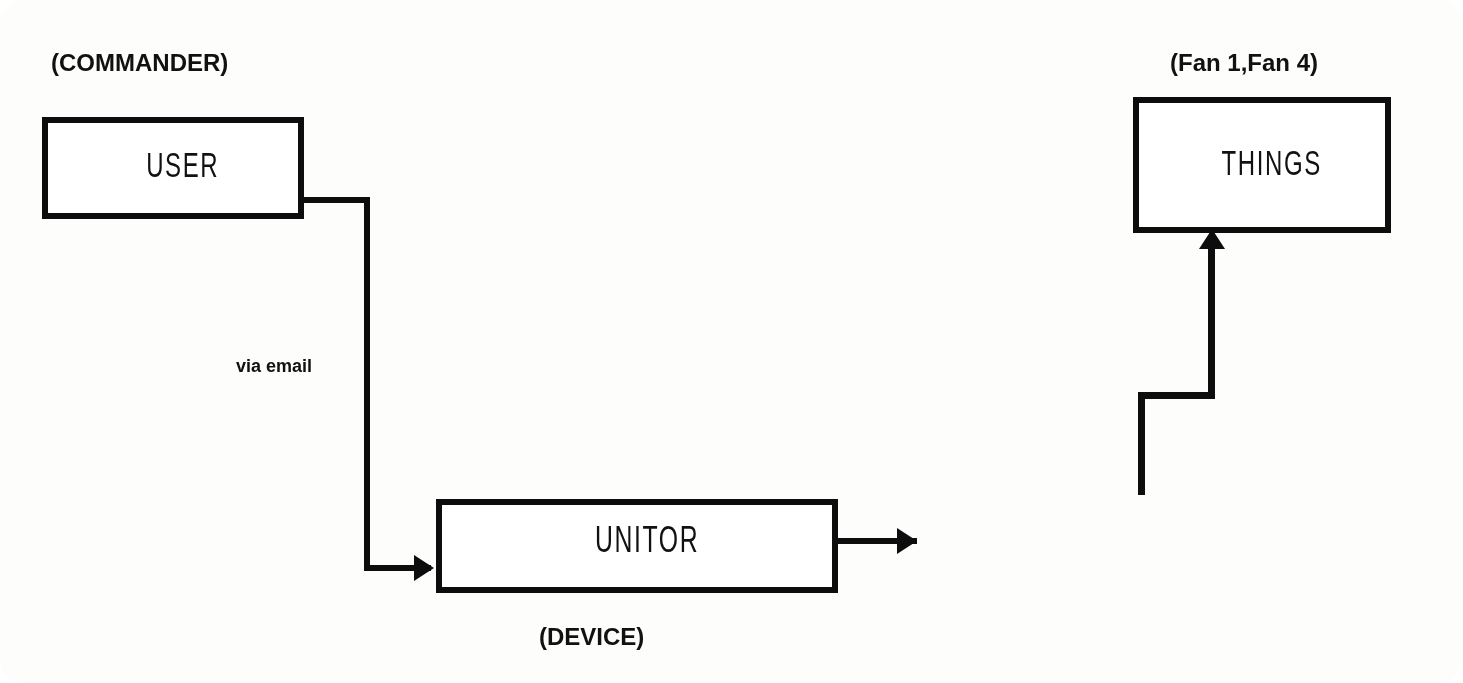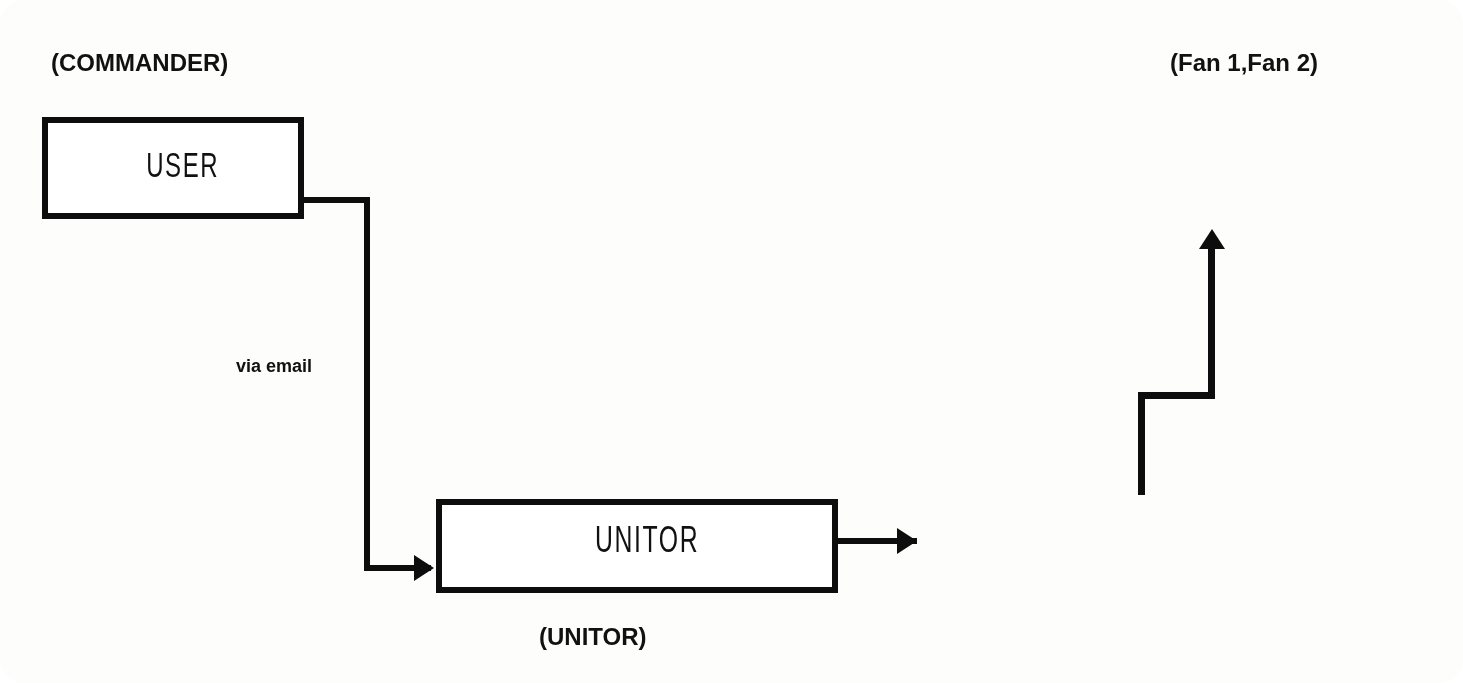--- a/index.html
+++ b/index.html
@@ -105,23 +105,23 @@
   #arr-unitor-relay{ left: 897px;  top: 528px; }
   #arr-relay-things{ left: 1199px; top: 229px; }
 </style>
 </head>
 <body>
 
 <div id="canvas">
 
   <div class="caption" id="cap-commander">(COMMANDER)</div>
 
-  <div class="caption" id="cap-fans">(Fan 1,Fan 2)</div>
+  <div class="caption" id="cap-fans">(Fan 1,Fan 4)</div>
 
-  <div class="caption" id="cap-device">(UNITOR)</div>
+  <div class="caption" id="cap-device">(DEVICE)</div>
 
 
   <div class="caption" id="cap-viaemail">via email</div>
 
   <div class="seg" id="seg-user-h1"></div>
   <div class="seg" id="seg-user-v"></div>
   <div class="seg" id="seg-user-h2"></div>
   <div class="arrow arrow-right" id="arr-user-unitor"></div>
 
   <div class="seg" id="seg-ur-h"></div>
@@ -129,19 +129,22 @@
 
   <div class="seg" id="seg-rt-v1"></div>
   <div class="seg" id="seg-rt-h"></div>
   <div class="seg" id="seg-rt-v2"></div>
   <div class="arrow arrow-up" id="arr-relay-things"></div>
 
   <div class="node" id="node-user">
     <span class="node-label">USER</span>
   </div>
 
+  <div class="node" id="node-things">
+    <span class="node-label">THINGS</span>
+  </div>
 
   <div class="node" id="node-unitor">
     <span class="node-label">UNITOR</span>
   </div>
 
 
 </div>
 
 </body></html>

